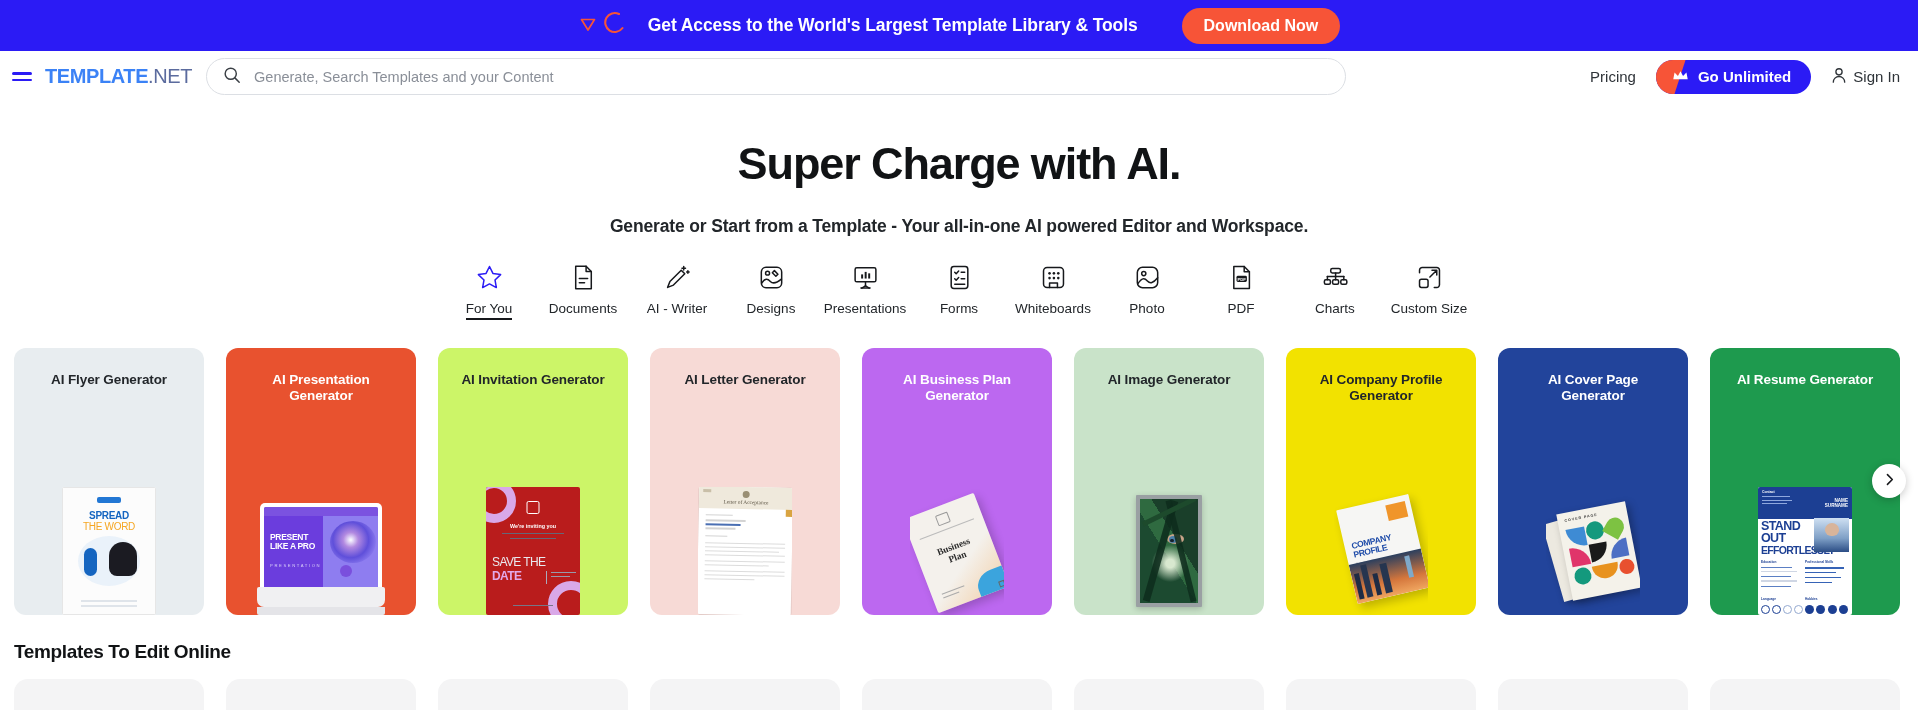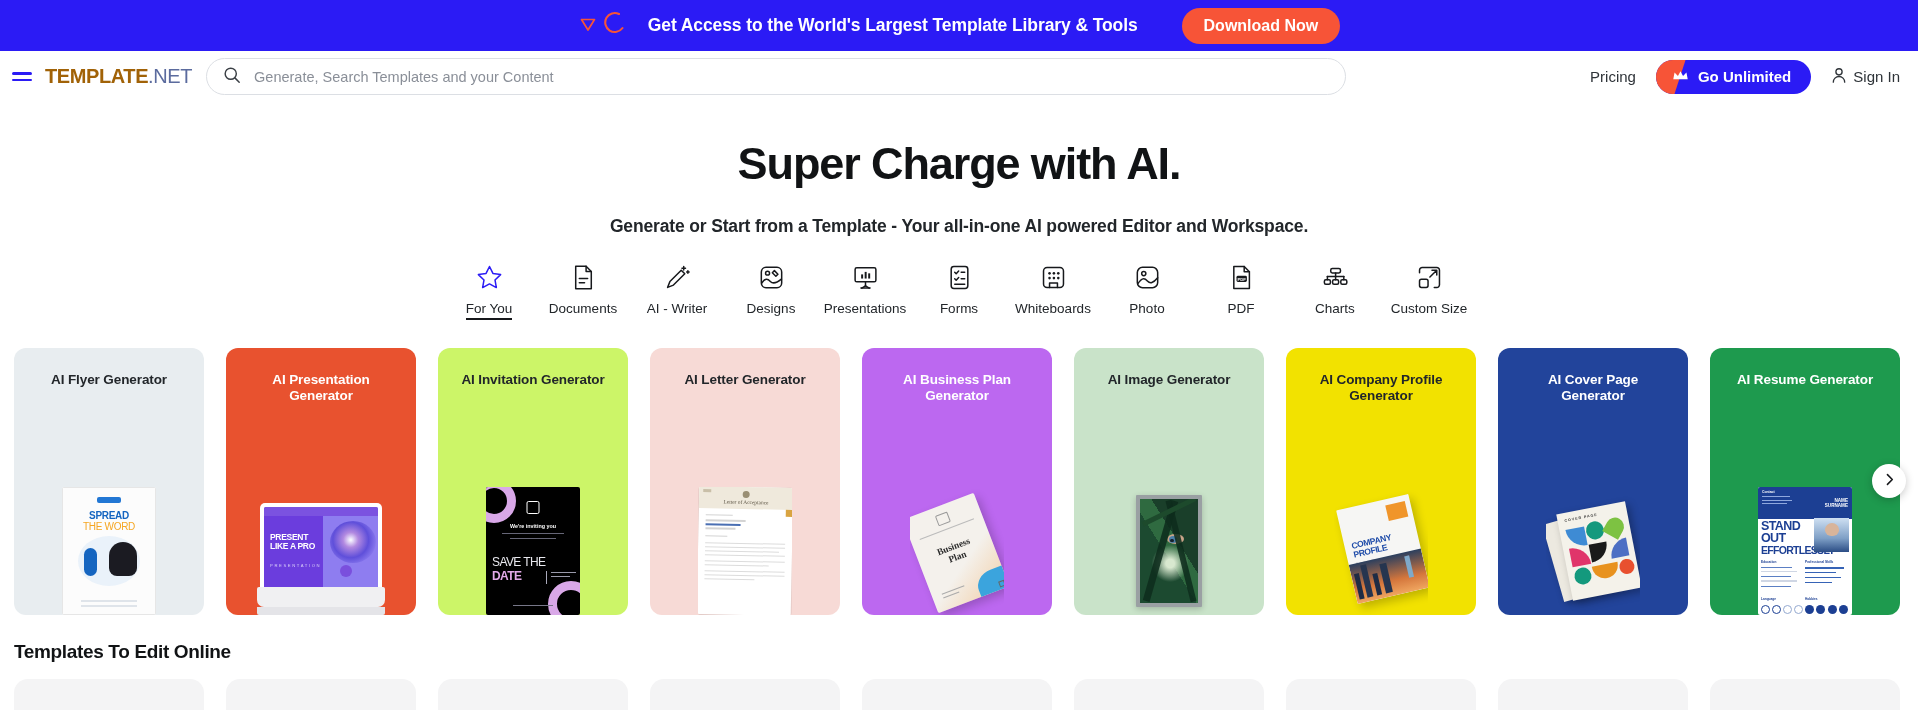--- a/index.html
+++ b/index.html
@@ -55,21 +55,21 @@
     display: flex;
     align-items: center;
     padding: 0 18px 0 10px;
     gap: 0;
     background: #fff;
   }
   .logo-group { display: flex; align-items: center; gap: 11px; flex: 0 0 auto; }
   .hamburger { display: flex; flex-direction: column; gap: 4px; cursor: pointer; padding: 2px; }
   .hamburger span { display: block; width: 20px; height: 2.5px; background: #2B1BF5; border-radius: 2px; }
   .logo-text { font-size: 20px; font-weight: 800; letter-spacing: -0.4px; white-space: nowrap; }
-  .logo-text .b { color: #a16207; }
+  .logo-text .b { color: #3b82f6; }
   .logo-text .n { color: #5B6B9E; font-weight: 500; }
 
   .search-wrap {
     flex: 1 1 auto;
     margin-left: 14px;
     margin-right: 16px;
     height: 37px;
     border: 1px solid #DCDFE4;
     border-radius: 19px;
     display: flex;
@@ -483,21 +483,21 @@
         </div>
             </div>
       <div style="position:absolute;bottom:8px;left:0;right:0;height:20px;background:#f0f0f2;border-radius:2px 2px 7px 7px;"></div>
       <div style="position:absolute;bottom:0;left:-6px;right:-6px;height:8px;background:#e4e4e8;border-radius:0 0 5px 5px;"></div>
           </div>
         </div>
       </div>
       <div class="card" style="background: rgb(204, 245, 104);">
         <div class="card-title" style="color:#22262A">AI Invitation Generator</div>
         <div class="thumb">
-          <div class="art" style="background:#000000;position:relative;overflow:hidden;">
+          <div class="art" style="background:#b91c1c;position:relative;overflow:hidden;">
       <div style="position:absolute;top:-8px;left:-14px;width:44px;height:44px;border:9px solid #d9a8e8;border-radius:50%;"></div>
       <div style="position:absolute;bottom:-12px;right:-14px;width:46px;height:46px;border:9px solid #d9a8e8;border-radius:50%;"></div>
       <div style="position:absolute;top:14px;left:50%;transform:translateX(-50%);width:13px;height:13px;border:1.4px solid #fff;border-radius:2px;"></div>
       <div style="position:absolute;top:36px;width:100%;text-align:center;font-size:5.4px;color:#fff;font-weight:600;">We're inviting you</div>
       <div style="position:absolute;top:46px;left:16px;right:16px;height:1.4px;background:#667;"></div>
       <div style="position:absolute;top:51px;left:24px;right:24px;height:1.4px;background:#667;"></div>
       <div style="position:absolute;top:68px;left:6px;font-size:12px;color:#e9e9ef;font-weight:400;letter-spacing:-0.6px;">SAVE THE</div>
       <div style="position:absolute;top:82px;left:6px;font-size:12px;color:#e2a9e8;font-weight:800;letter-spacing:-0.6px;">DATE</div>
       <div style="position:absolute;top:84px;left:60px;width:1px;height:13px;background:#aab;"></div>
       <div style="position:absolute;top:85px;left:65px;right:4px;height:1.2px;background:#99a;"></div>

